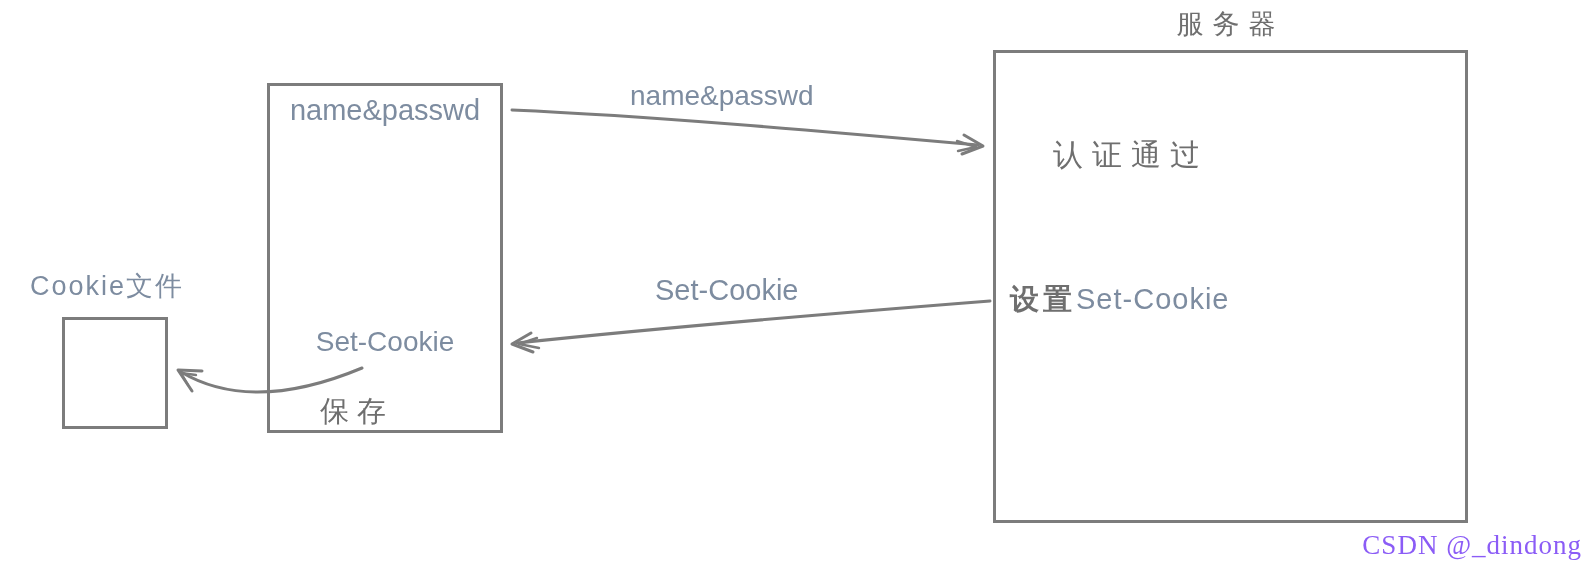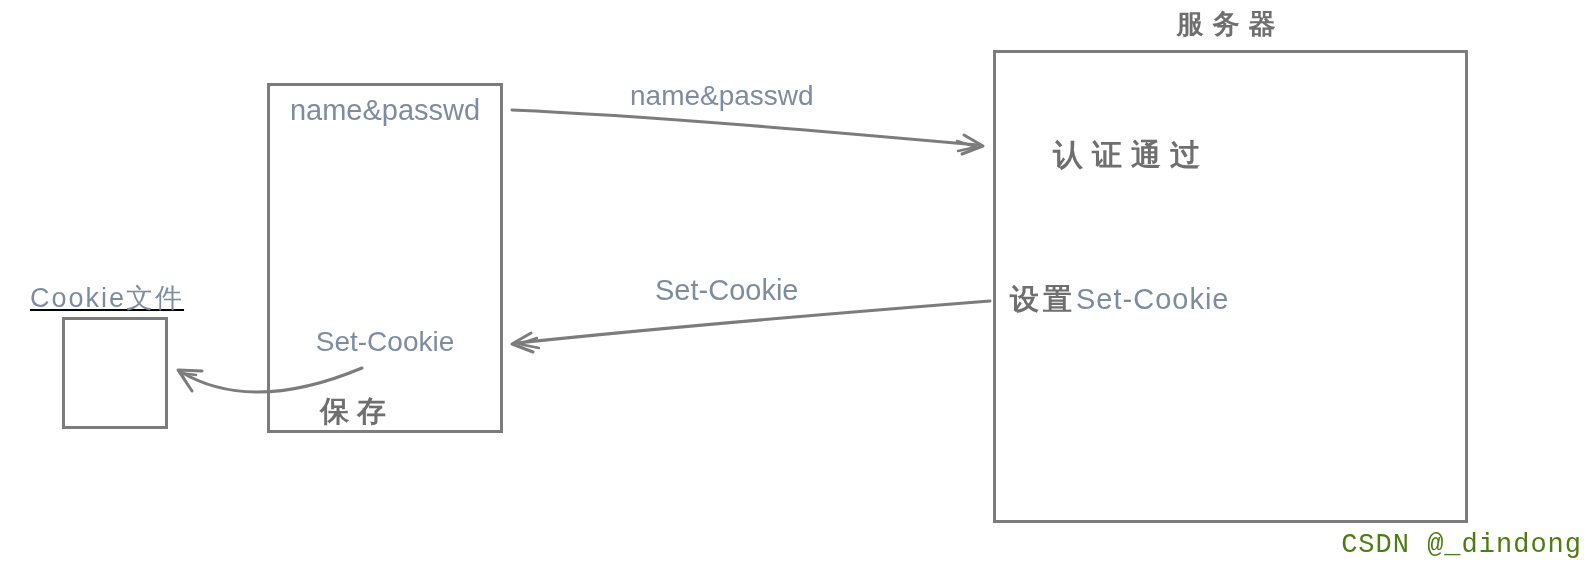--- a/index.html
+++ b/index.html
@@ -17,48 +17,48 @@
     background:transparent;
   }
   .browser-box{left:267px;top:83px;width:236px;height:350px;}
   .server-box{left:993px;top:50px;width:475px;height:473px;}
   .cookie-box{left:62px;top:317px;width:106px;height:112px;}
 
   .lbl{position:absolute;white-space:nowrap;}
   .cn{
     color:#6f6f6f;
     font-family:"Liberation Serif", serif;
-    font-weight:bold;
+    font-weight:normal;
   }
   .en{
     color:#7d8ca0;
     font-family:"Liberation Sans", sans-serif;
   }
 
   .browser-title{left:267px;top:36px;width:236px;text-align:center;font-size:27px;letter-spacing:9px;}
   .server-title{left:993px;top:6px;width:475px;text-align:center;font-size:27px;letter-spacing:9px;}
-  .cookie-title{left:30px;top:280px;font-size:27px;letter-spacing:2px;text-decoration:underline;}
+  .cookie-title{left:30px;top:268px;font-size:27px;letter-spacing:2px;}
 
   .np-in-box{left:270px;top:94px;width:230px;text-align:center;font-size:29px;}
   .sc-in-box{left:267px;top:326px;width:236px;text-align:center;font-size:28px;}
   .save-lbl{left:320px;top:392px;font-size:29px;letter-spacing:8px;}
 
   .auth-lbl{left:1053px;top:135px;font-size:30px;letter-spacing:9px;}
   .setcookie-server{left:1010px;top:280px;font-size:29px;letter-spacing:1px;}
   .setcookie-server .cnpart{color:#6f6f6f;font-family:"Liberation Serif",serif;font-weight:bold;letter-spacing:4px;}
 
   .arrow-lbl-request{left:630px;top:80px;font-size:28px;}
   .arrow-lbl-response{left:655px;top:274px;font-size:29px;}
 
   .watermark{
     right:6px;top:530px;
     font-size:27px;
-    color:#4d7c0f;
+    color:#8b5cf6;
     letter-spacing:1px;
-    font-family:Liberation Mono, monospace;
+    font-family:Liberation Serif, serif;
   }
 
   svg.arrow-layer{
     position:absolute;left:0;top:0;width:1588px;height:576px;
     pointer-events:none;
   }
   .stroke{
     fill:none;
     stroke:#7c7c7c;
     stroke-width:3;

